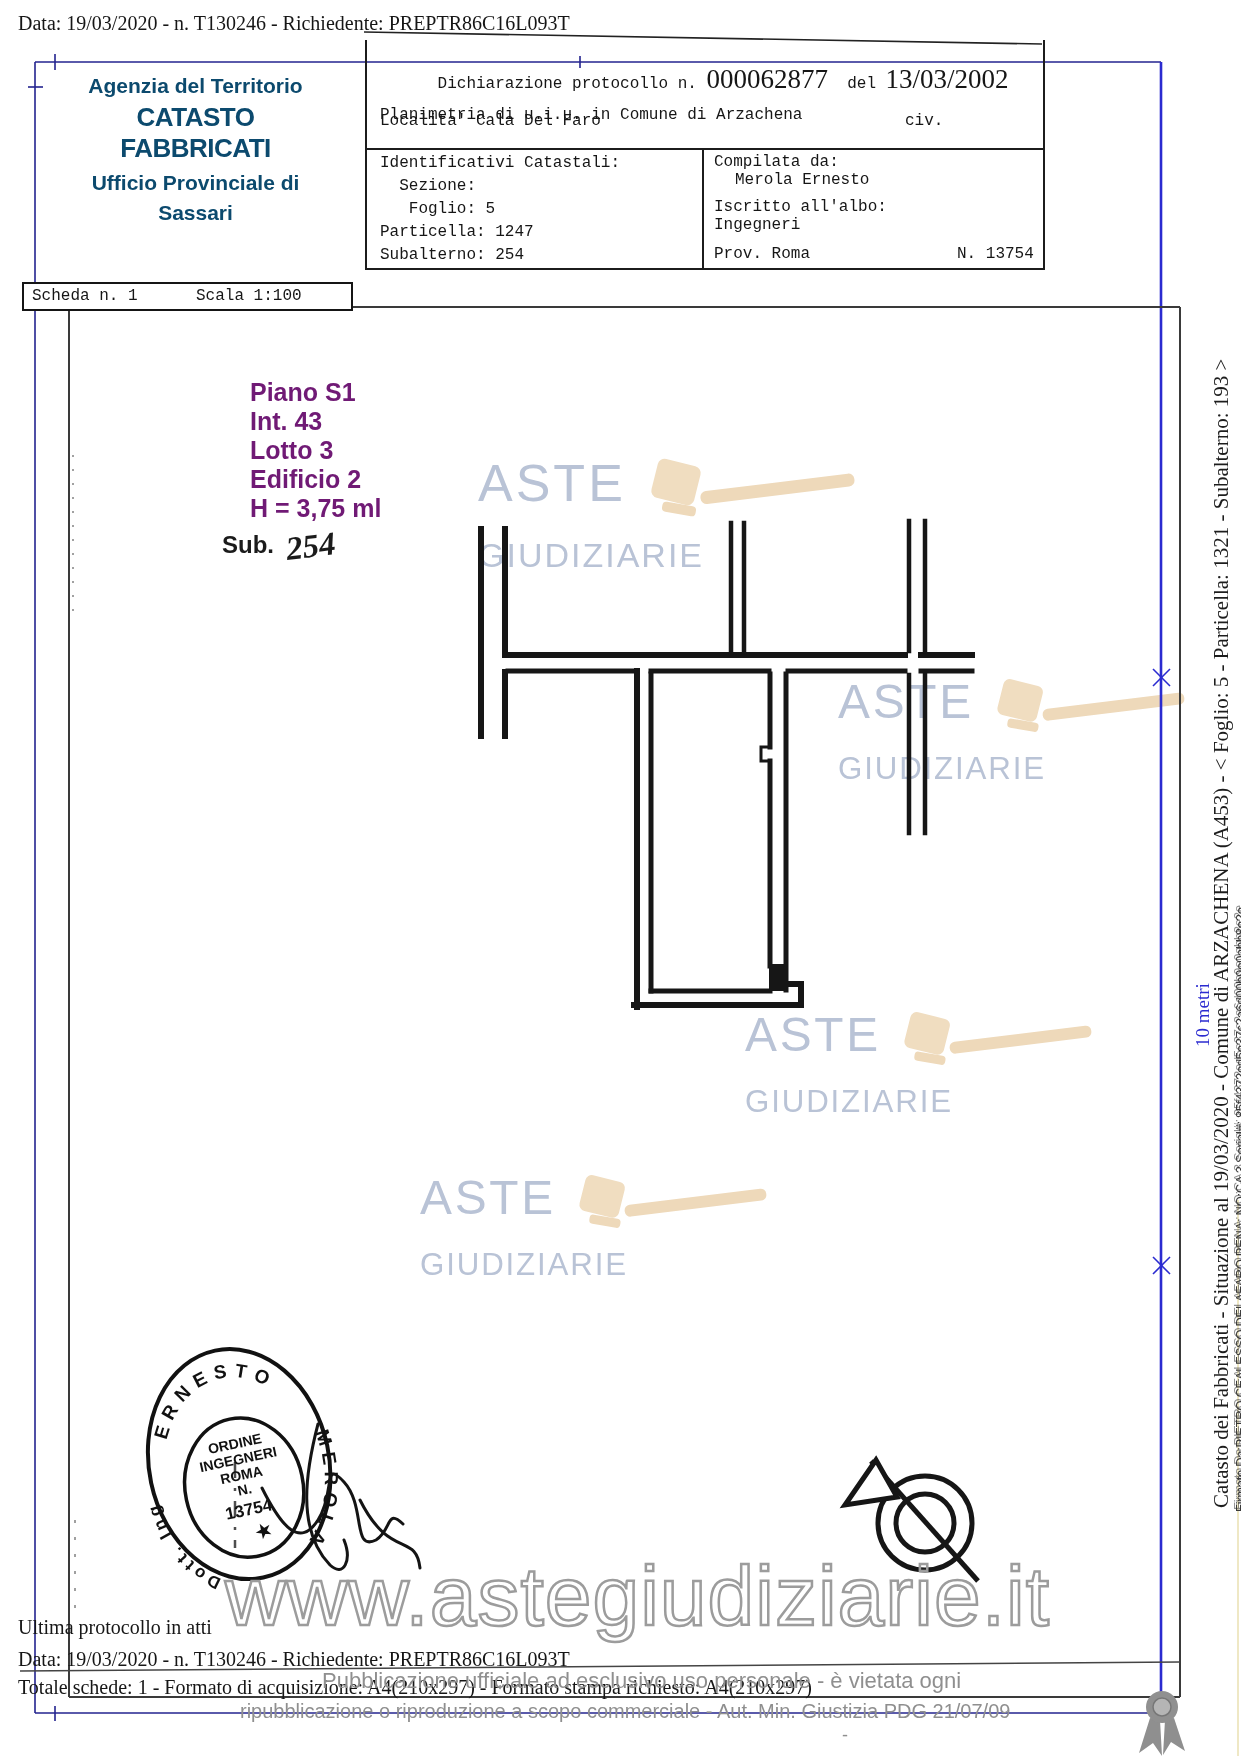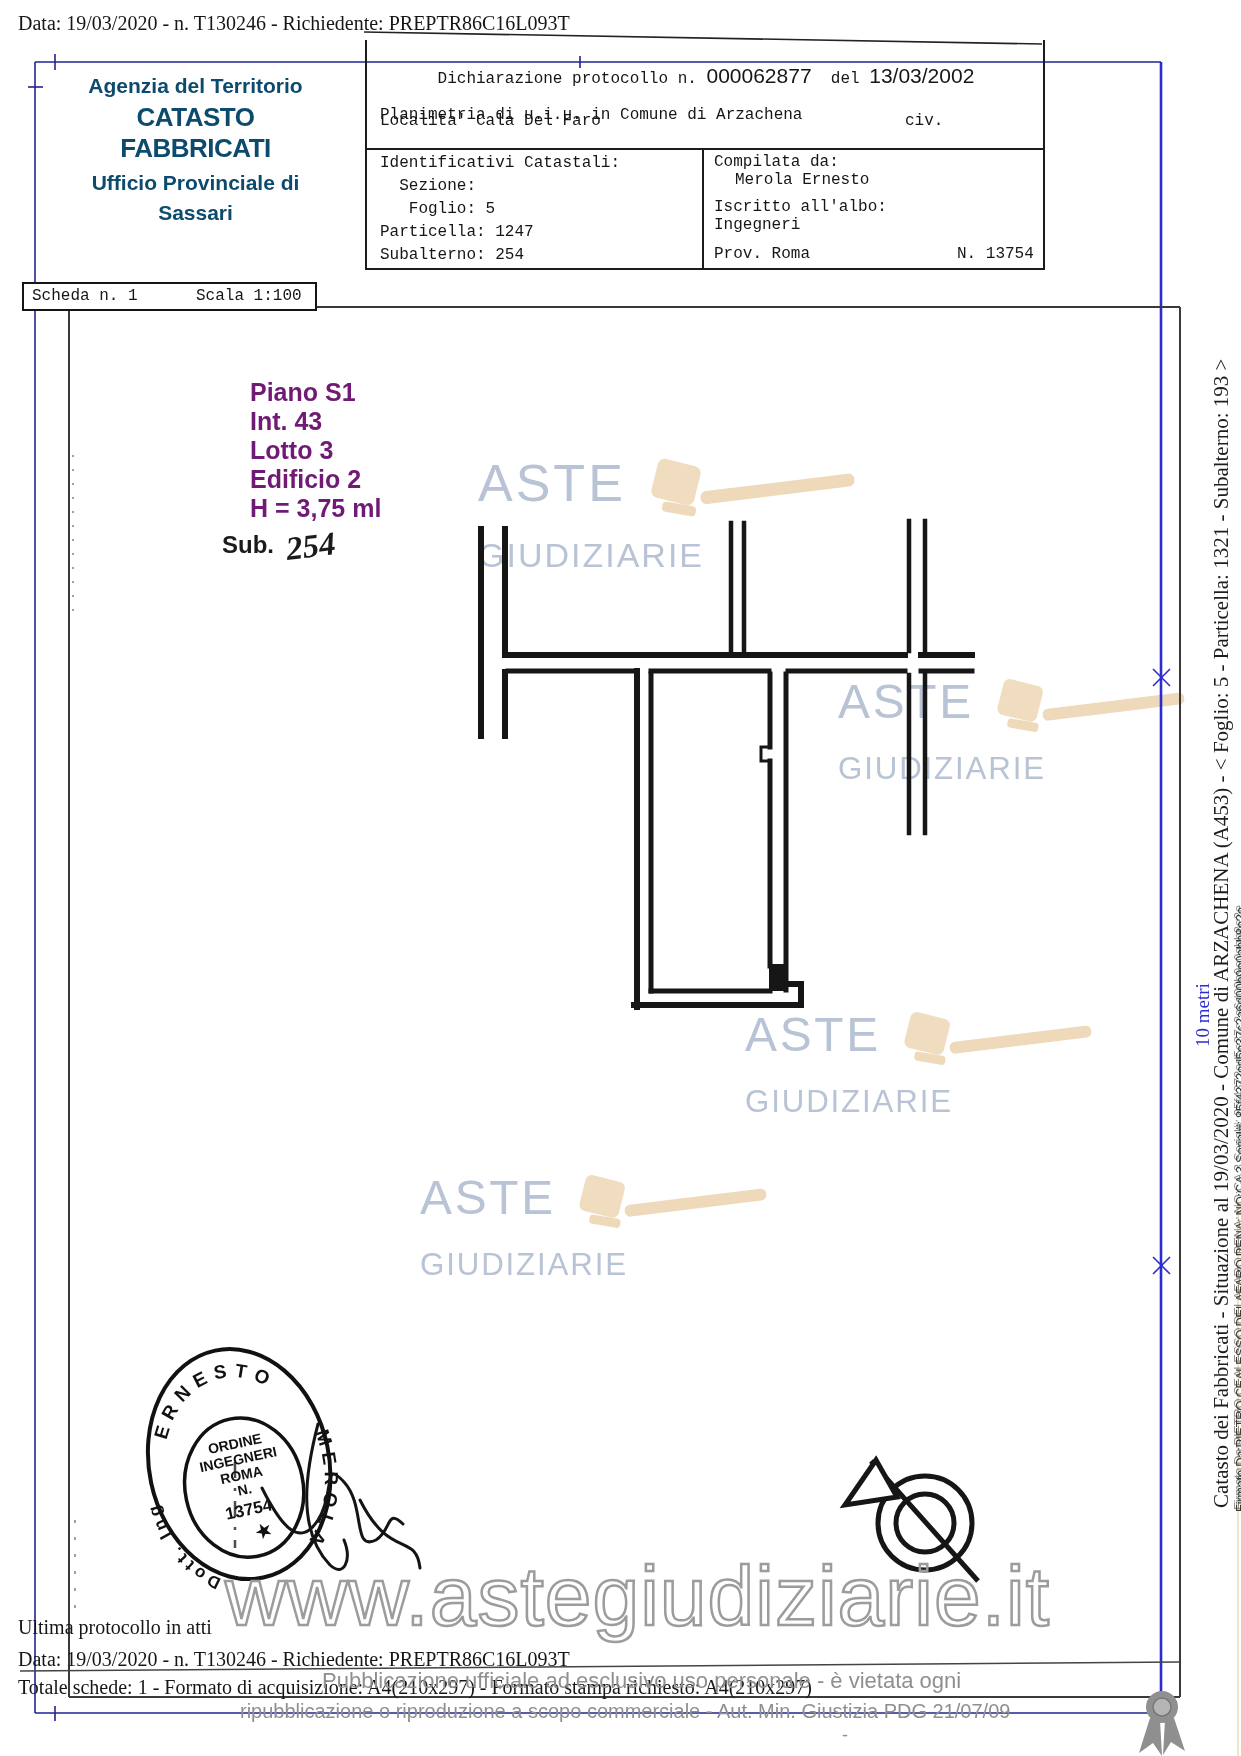--- a/index.html
+++ b/index.html
@@ -9,27 +9,27 @@
   .serif{font-family:"Liberation Serif",serif;}
   .mono{font-family:"Liberation Mono",monospace;}
   .sans{font-family:"Liberation Sans",sans-serif;}
   .nowrap{white-space:pre;}
   
   #decl-box{left:365px;top:40px;width:676px;height:228px;border-left:2px solid #1c1c1c;
             border-right:2px solid #1c1c1c;border-bottom:2px solid #1c1c1c;z-index:3;}
   #decl-box .mrow{position:absolute;left:13px;font-size:16px;white-space:pre;}
   #decl-hr{position:absolute;left:0;top:108px;width:676px;border-top:2px solid #1c1c1c;}
   #decl-vr{position:absolute;left:335px;top:108px;height:120px;border-left:2px solid #1c1c1c;}
-  .val-serif{font-family:Liberation Sans, sans-serif;font-size:21px;}
+  .val-serif{font-family:Liberation Serif, serif;font-size:27px;}
   
   #header-block{left:58px;top:74px;width:275px;text-align:center;z-index:3;
                 font-family:"Liberation Sans",sans-serif;font-weight:bold;color:#0c4a6e;}
   
   #scheda-box{left:22px;top:282px;width:291px;height:25px;border:2px solid #151515;background:#fff;z-index:4;
-              font-family:"Liberation Mono",monospace;font-size:16px;}
+              font-family:"Liberation Mono",monospace;font-size:16px;padding-left:36px;}
   
   #plan-labels{left:250px;top:378px;z-index:3;font-family:"Liberation Sans",sans-serif;
                font-weight:bold;font-size:25px;line-height:29px;color:#701a75;letter-spacing:0px;}
   #sub-row{left:222px;top:528px;z-index:3;}
   
   .wm{z-index:1;}
   .wm .row{display:flex;align-items:flex-start;}
   .wm .aste{font-family:"Liberation Sans",sans-serif;font-size:52px;line-height:0.82;
             letter-spacing:3px;color:#b9c3d6;}
   .wm .giud{font-family:"Liberation Sans",sans-serif;font-size:34px;letter-spacing:2px;

